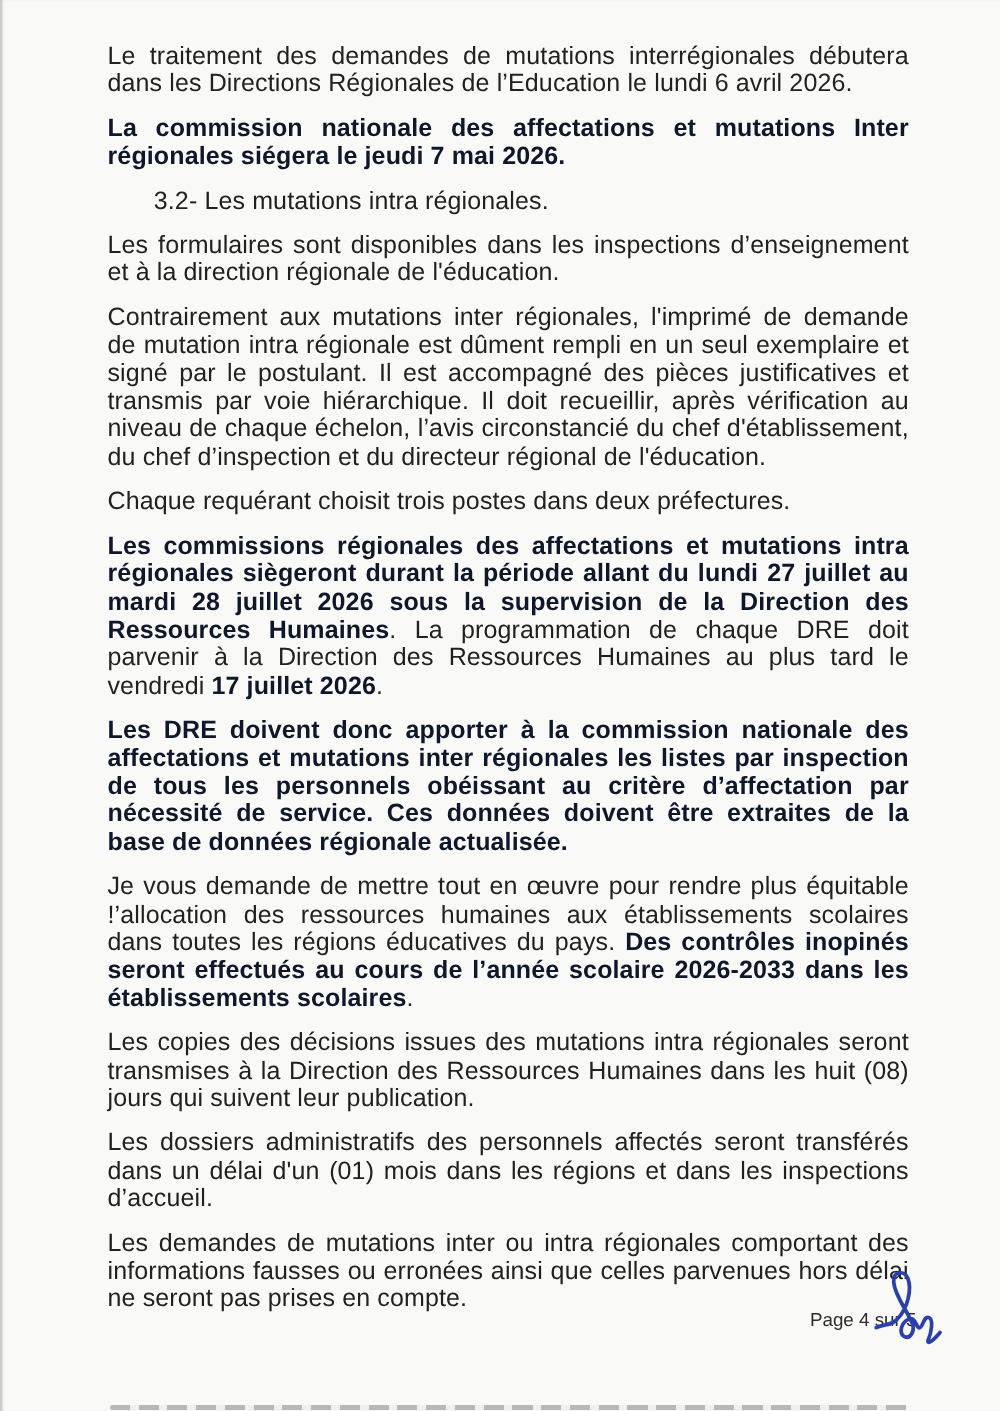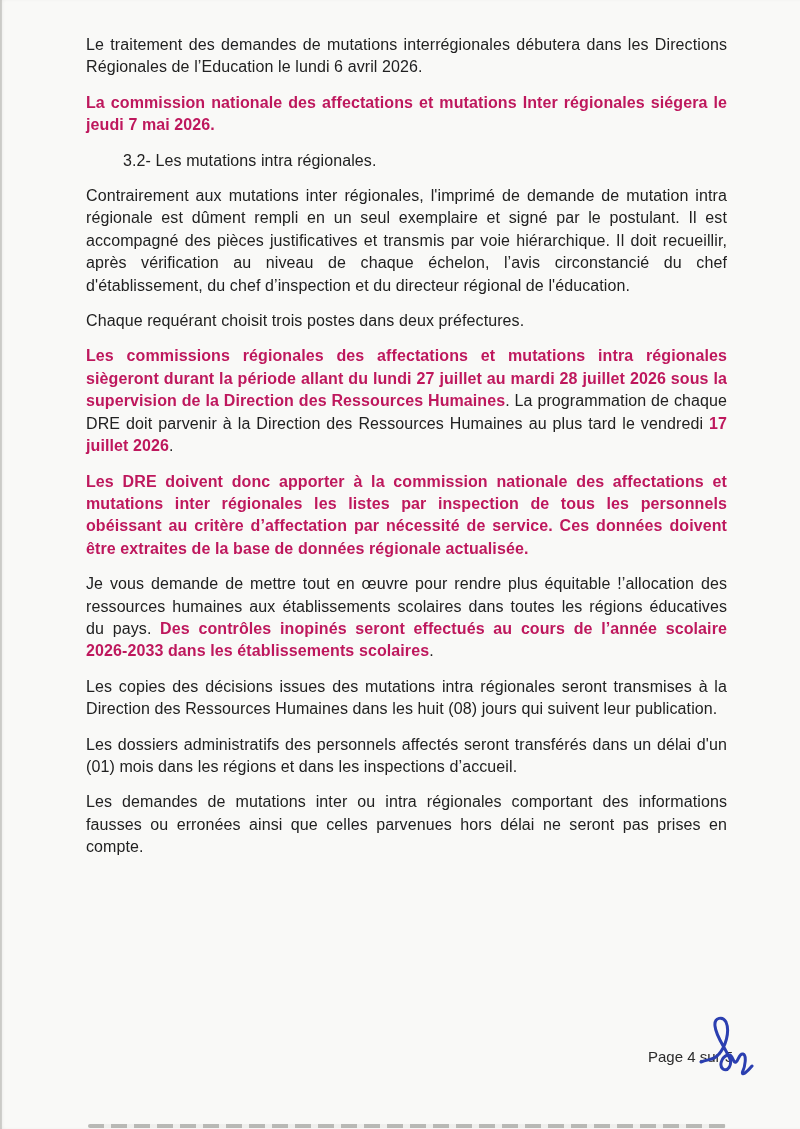--- a/index.html
+++ b/index.html
@@ -12,28 +12,28 @@
   }
   .sheet {
     position: absolute; inset: 0;
     background: #f9f9f7;
     box-shadow: inset 3px 0 4px -2px rgba(0,0,0,0.12);
   }
   .doc {
     position: absolute;
     left: 86px; top: 34px; width: 641px;
     color: #212121;
-    font-size: 16px;
+    font-size: 20px;
     line-height: 22.4px;
     text-align: justify;
     letter-spacing: 0.1px;
   }
   p.para { margin: 0 0 13px 0; }
   p.para.indent { margin-left: 37px; text-align: left; }
-  .b { font-weight: bold; color: #be185d; }
+  .b { font-weight: bold; color: #0f172a; }
   .u { text-underline-offset: 2.5px; }
   .page-footer {
     position: absolute;
     left: 648px; top: 1048px;
     font-size: 15px;
     color: #2c2c2c;
     white-space: nowrap;
   }
   .signature {
     position: absolute;
@@ -59,20 +59,21 @@
 </head>
 <body>
 
 <div class="sheet">
   <div class="scan-edge-left"></div>
 
   <main class="doc" id="doc-paragraphs">
       <p class="para"><span>Le traitement des demandes de mutations interrégionales débutera dans les Directions Régionales de l’Education le lundi 6 avril 2026.</span></p>
       <p class="para"><span class="b">La commission nationale des affectations et mutations Inter régionales siégera le jeudi 7 mai 2026.</span></p>
       <p class="para indent"><span>3.2- </span><span class="u">Les mutations intra régionales</span><span>.</span></p>
+      <p class="para"><span>Les formulaires sont disponibles dans les inspections d’enseignement et à la direction régionale de l'éducation.</span></p>
       <p class="para"><span>Contrairement aux mutations inter régionales, l'imprimé de demande de mutation intra régionale est dûment rempli en un seul exemplaire et signé par le postulant. Il est accompagné des pièces justificatives et transmis par voie hiérarchique. Il doit recueillir, après vérification au niveau de chaque échelon, l’avis circonstancié du chef d'établissement, du chef d’inspection et du directeur régional de l'éducation.</span></p>
       <p class="para"><span>Chaque requérant choisit trois postes dans deux préfectures.</span></p>
       <p class="para"><span class="b">Les commissions régionales des affectations et mutations intra régionales siègeront durant la période allant du lundi 27 juillet au mardi 28 juillet 2026 sous la supervision de la Direction des Ressources Humaines</span><span>. La programmation de chaque DRE doit parvenir à la Direction des Ressources Humaines au plus tard le vendredi </span><span class="b">17 juillet 2026</span><span>.</span></p>
       <p class="para"><span class="b">Les DRE doivent donc apporter à la commission nationale des affectations et mutations inter régionales les listes par inspection de tous les personnels obéissant au critère d’affectation par nécessité de service. Ces données doivent être extraites de la base de données régionale actualisée.</span></p>
       <p class="para"><span>Je vous demande de mettre tout en œuvre pour rendre plus équitable !’allocation des ressources humaines aux établissements scolaires dans toutes les régions éducatives du pays. </span><span class="b">Des contrôles inopinés seront effectués au cours de l’année scolaire 2026-2033 dans les établissements scolaires</span><span>.</span></p>
       <p class="para"><span>Les copies des décisions issues des mutations intra régionales seront transmises à la Direction des Ressources Humaines dans les huit (08) jours qui suivent leur publication.</span></p>
       <p class="para"><span>Les dossiers administratifs des personnels affectés seront transférés dans un délai d'un (01) mois dans les régions et dans les inspections d’accueil.</span></p>
       <p class="para"><span>Les demandes de mutations inter ou intra régionales comportant des informations fausses ou erronées ainsi que celles parvenues hors délai ne seront pas prises en compte.</span></p>
     </main>
 

